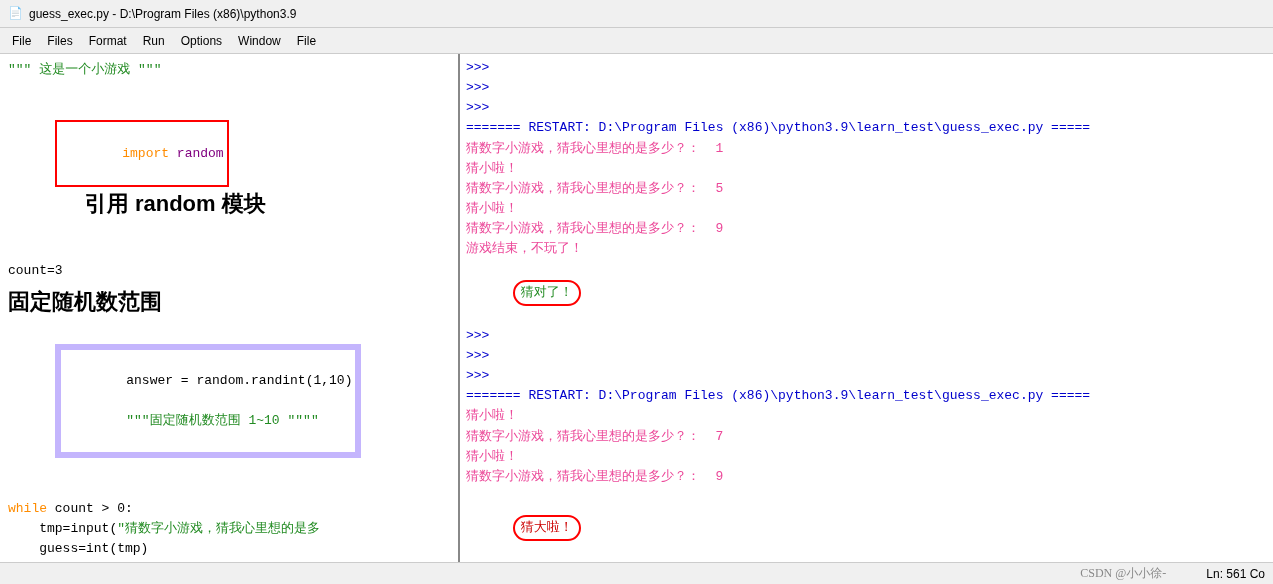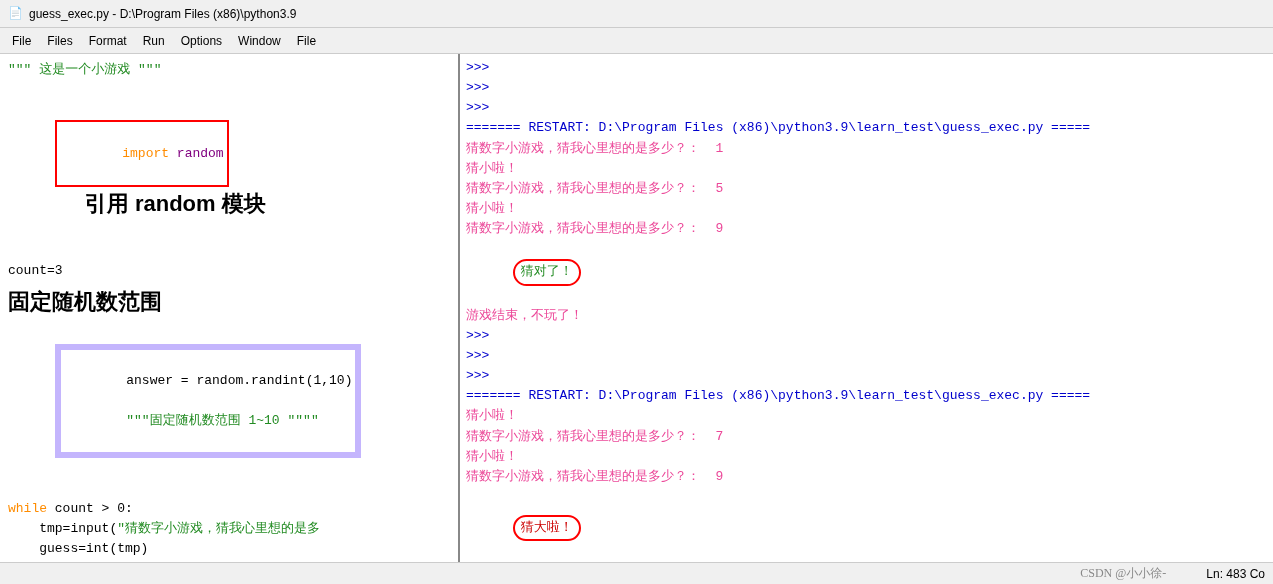--- a/index.html
+++ b/index.html
@@ -144,36 +144,36 @@
   <div class="shell-pane">
     <div class="code-line blue-text">&gt;&gt;&gt;</div>
     <div class="code-line blue-text">&gt;&gt;&gt;</div>
     <div class="code-line blue-text">&gt;&gt;&gt;</div>
     <div class="code-line shell-restart">======= RESTART: D:\Program Files (x86)\python3.9\learn_test\guess_exec.py =====</div>
     <div class="code-line shell-output">猜数字小游戏，猜我心里想的是多少？：  1</div>
     <div class="code-line shell-output">猜小啦！</div>
     <div class="code-line shell-output">猜数字小游戏，猜我心里想的是多少？：  5</div>
     <div class="code-line shell-output">猜小啦！</div>
     <div class="code-line shell-output">猜数字小游戏，猜我心里想的是多少？：  9</div>
+    <div class="code-line shell-output">游戏结束，不玩了！</div>
     <div class="code-line">
       <span style="border:2px solid red; border-radius:15px; padding:1px 6px; color:#228B22; display:inline-block;">猜对了！</span>
     </div>
-    <div class="code-line shell-output">游戏结束，不玩了！</div>
     <div class="code-line blue-text">&gt;&gt;&gt;</div>
     <div class="code-line blue-text">&gt;&gt;&gt;</div>
     <div class="code-line blue-text">&gt;&gt;&gt;</div>
     <div class="code-line shell-restart">======= RESTART: D:\Program Files (x86)\python3.9\learn_test\guess_exec.py =====</div>
     <div class="code-line shell-output">猜小啦！</div>
     <div class="code-line shell-output">猜数字小游戏，猜我心里想的是多少？：  7</div>
     <div class="code-line shell-output">猜小啦！</div>
     <div class="code-line shell-output">猜数字小游戏，猜我心里想的是多少？：  9</div>
     <div class="code-line">
       <span style="border:2px solid red; border-radius:15px; padding:1px 6px; color:#cc0000; display:inline-block;margin-top:8px;">猜大啦！</span>
     </div>
 
   </div>
 
 </div>
 
 <div class="status-bar">
   <span style="margin-right:40px;color:#888;font-family:Liberation Serif, serif;font-size:12px;">CSDN @小小徐-</span>
-  <span>Ln: 483  Co</span>
+  <span>Ln: 561  Co</span>
 </div>
 
 </body></html>

